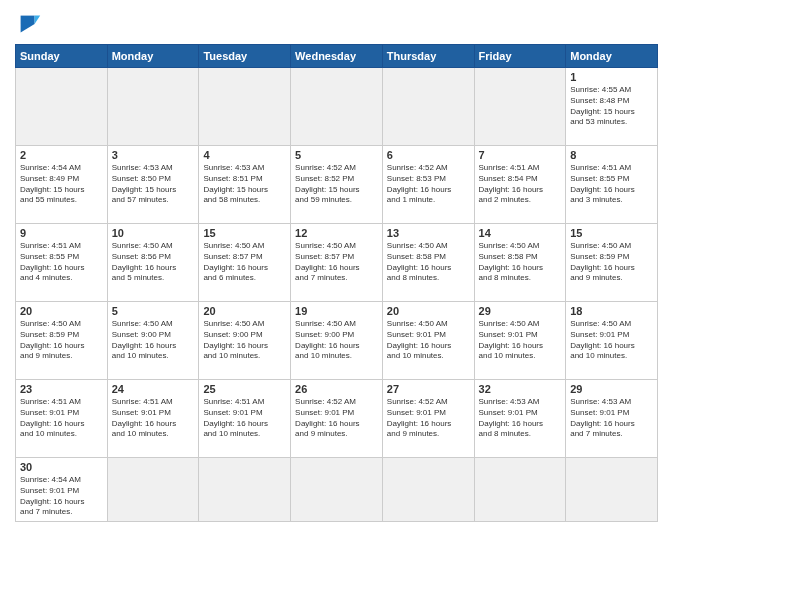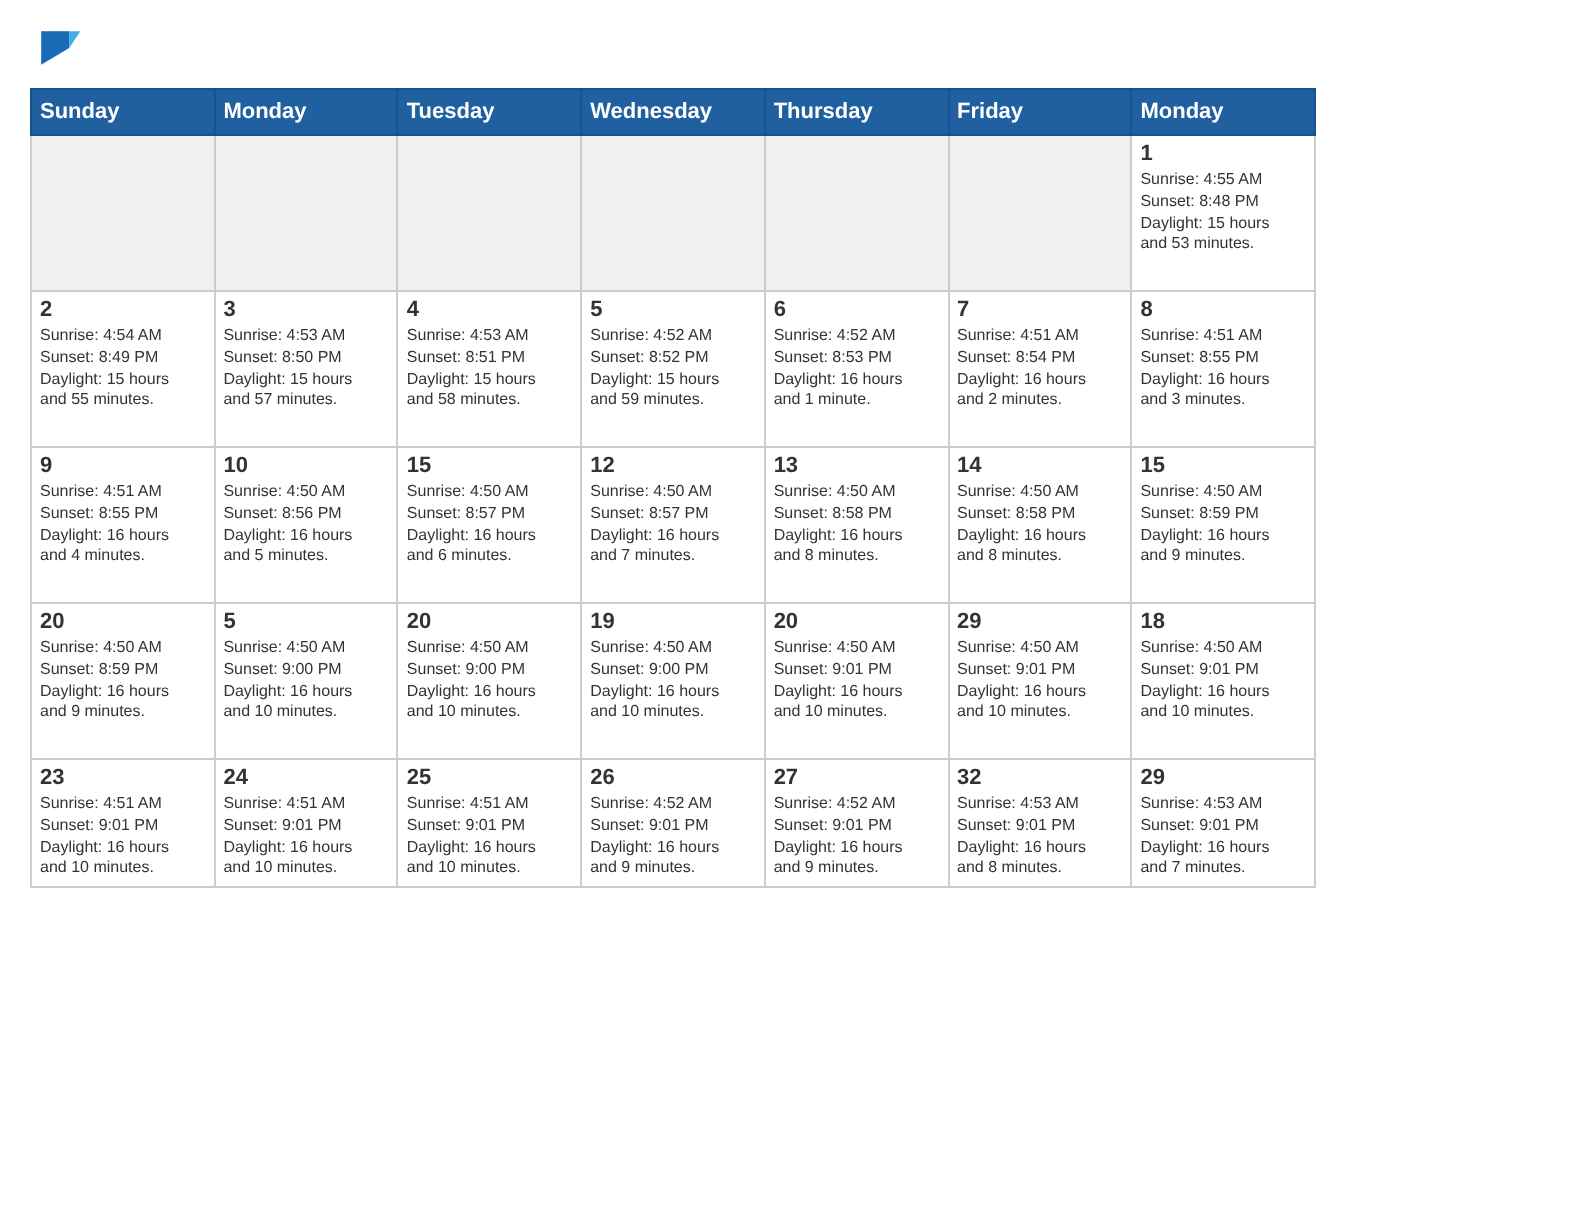--- a/index.html
+++ b/index.html
@@ -341,15 +341,30 @@
 and 8 minutes.</div>
           </td>
           <td>
             <span class="day-number">29</span>
             <div class="day-info" style="white-space: pre-line;">Sunrise: 4:53 AM
 Sunset: 9:01 PM
 Daylight: 16 hours
 and 7 minutes.</div>
           </td>
         </tr>
+        <tr class="last-row">
+          <td>
+            <span class="day-number">30</span>
+            <div class="day-info" style="white-space: pre-line;">Sunrise: 4:54 AM
+Sunset: 9:01 PM
+Daylight: 16 hours
+and 7 minutes.</div>
+          </td>
+          <td class="empty"></td>
+          <td class="empty"></td>
+          <td class="empty"></td>
+          <td class="empty"></td>
+          <td class="empty"></td>
+          <td class="empty"></td>
+        </tr>
       </tbody>
   </table>
 </div>
 
 </body></html>

